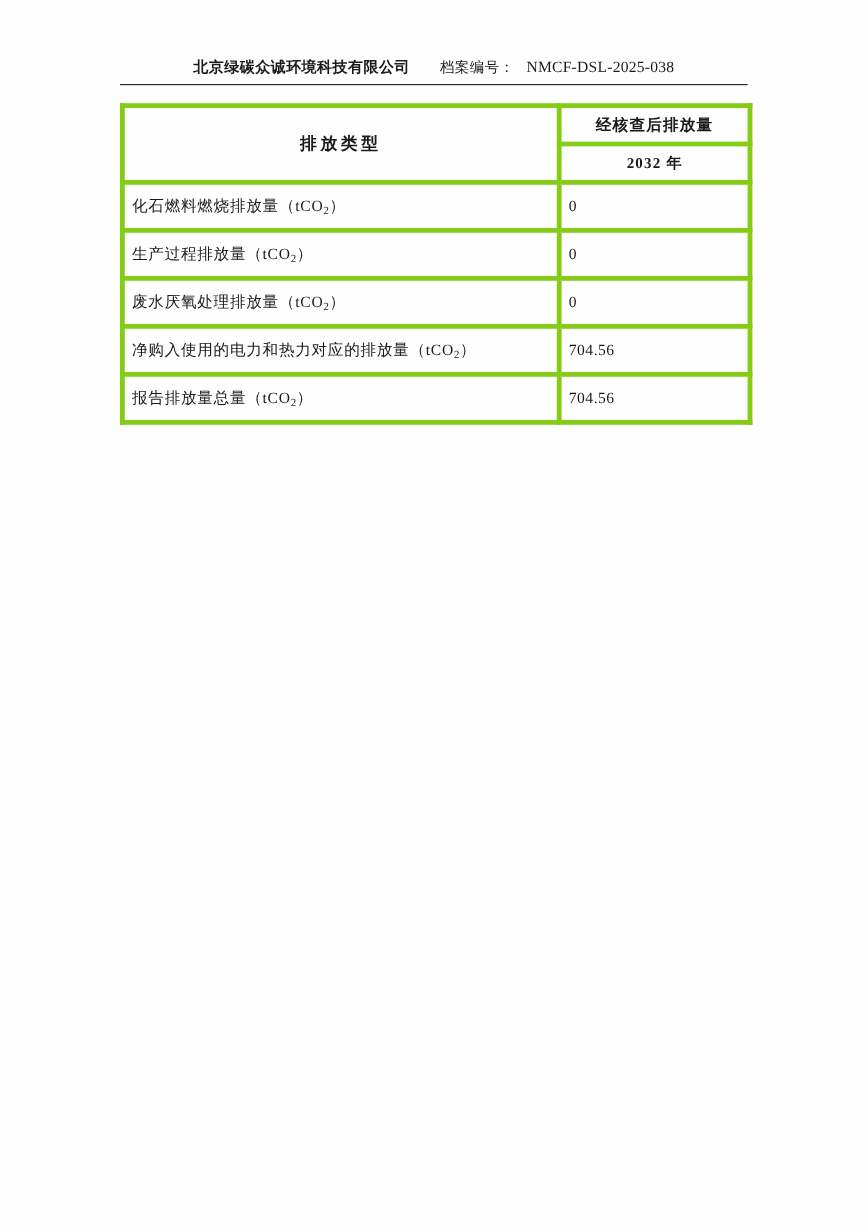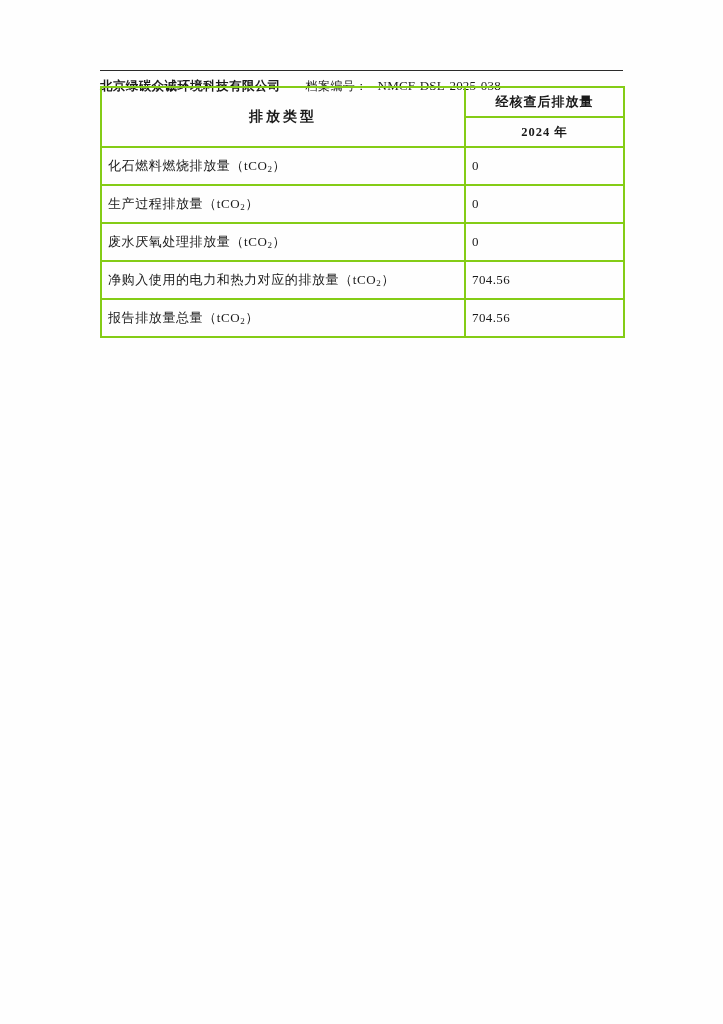--- a/index.html
+++ b/index.html
@@ -23,21 +23,21 @@
     background: #fefefe;
   }
 
   
   .header {
     position: absolute;
     left: 100px;
     top: 48px;
     width: 523px;
     display: flex;
-    justify-content: flex-start;
+    justify-content: center;
     align-items: flex-end;
     font-size: 12.5px;
     letter-spacing: 0.4px;
     gap: 25px;
   }
   .header-left {
     font-family: "Liberation Serif", "DejaVu Serif", serif;
     font-weight: 600;
     color: #1b1b1b;
   }
@@ -48,21 +48,20 @@
     color: #1b1b1b;
   }
   .header-right .lbl {
     font-weight: 400;
     font-size: 12px;
   }
   .header-right .val {
     font-family: "Liberation Serif", "DejaVu Serif", serif;
     font-size: 13px;
     letter-spacing: 0.2px;
-    margin-top: 30px;
   }
   .header-rule {
     position: absolute;
     left: 100px;
     top: 70px;
     width: 523px;
     height: 0;
     border-bottom: 1px solid #2b2b2b;
   }
 
@@ -72,21 +71,21 @@
     left: 100px;
     top: 86px;
     width: 523px;
   }
   table.emissions {
     border-collapse: collapse;
     width: 523px;
     table-layout: fixed;
   }
   table.emissions td, table.emissions th {
-    border: 2px solid #84cc16;
+    border: 4px solid #84cc16;
     vertical-align: middle;
     font-family: "Liberation Serif", "DejaVu Serif", serif;
     color: #1a1a1a;
   }
   .col-type { width: 364px; }
   .col-val  { width: 159px; }
 
   th.head-type {
     font-size: 14px;
     font-weight: 700;
@@ -159,21 +158,21 @@
       <colgroup>
         <col class="col-type">
         <col class="col-val">
       </colgroup>
       <tbody id="table-body">
         <tr>
           <th class="head-type col-type" rowspan="2">排放类型</th>
           <th class="head-val col-val">经核查后排放量</th>
         </tr>
         <tr>
-          <th class="head-year col-val">2024 年</th>
+          <th class="head-year col-val">2032 年</th>
         </tr>
       <tr>
             <td class="cell-type col-type">化石燃料燃烧排放量（tCO<sub>2</sub>）</td>
             <td class="cell-val col-val">0</td>
           </tr>
           <tr>
             <td class="cell-type col-type">生产过程排放量（tCO<sub>2</sub>）</td>
             <td class="cell-val col-val">0</td>
           </tr>
           <tr>

